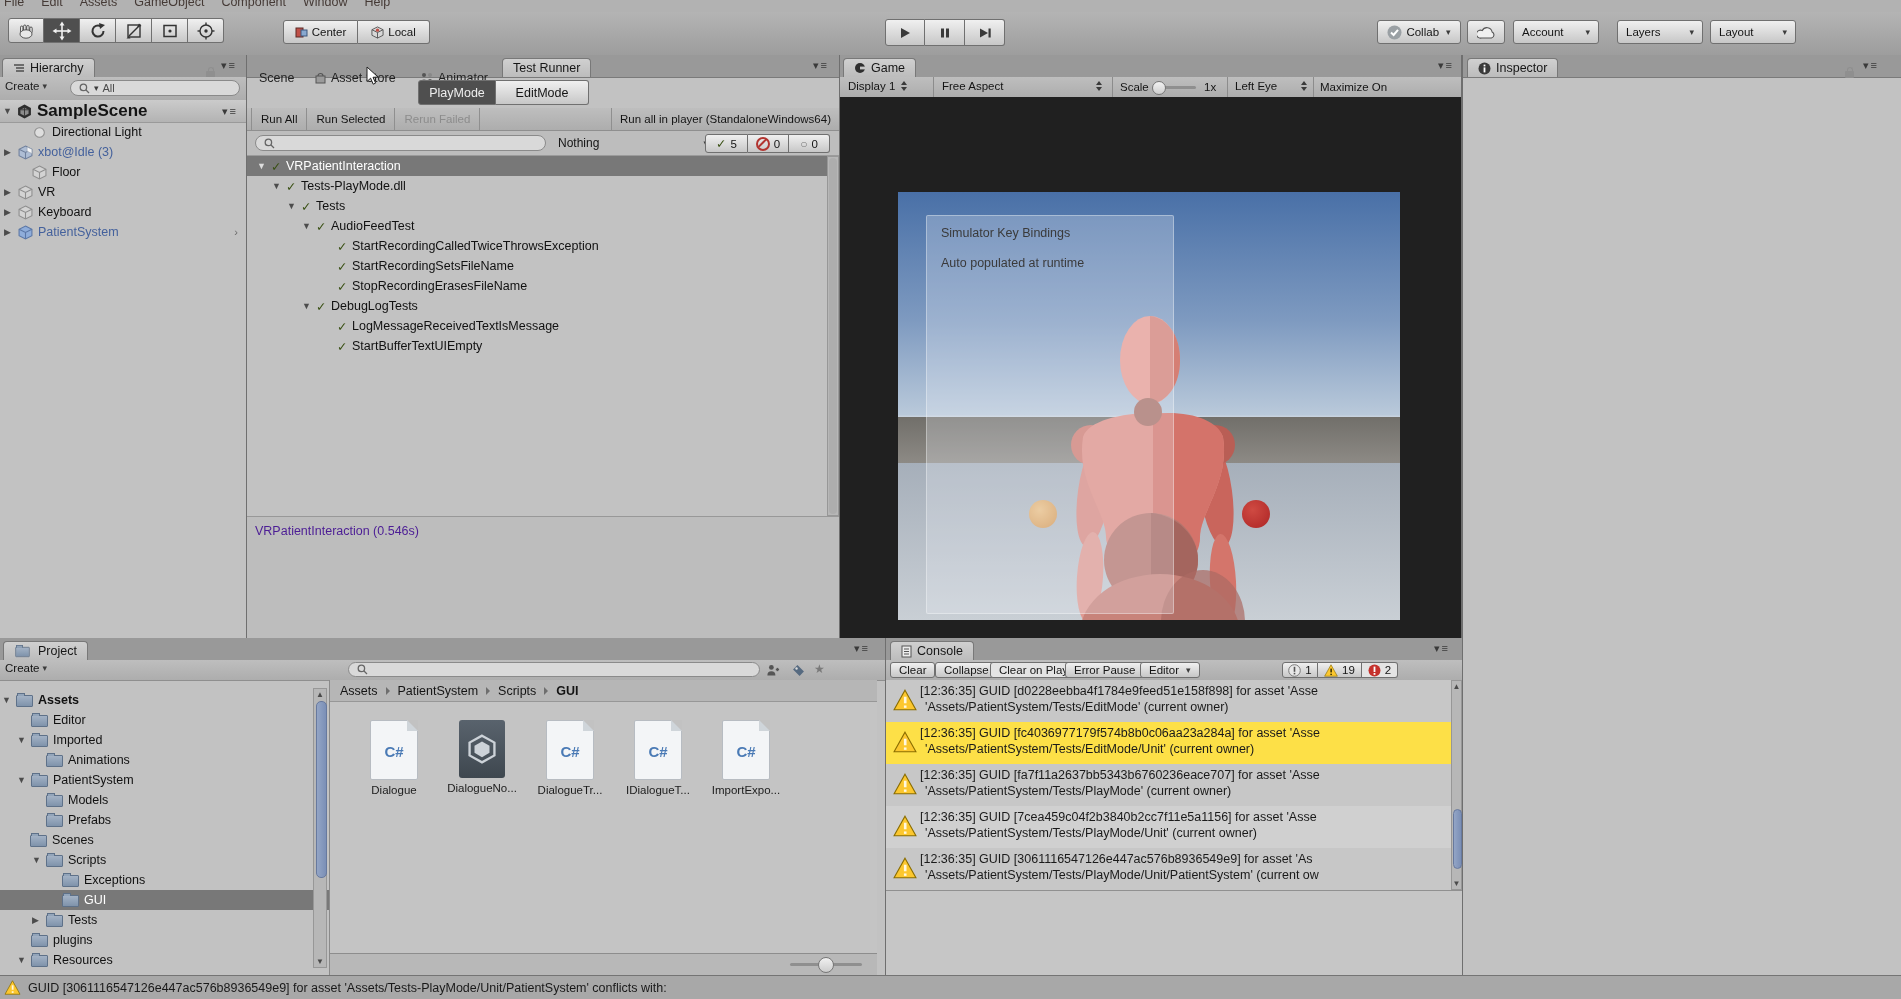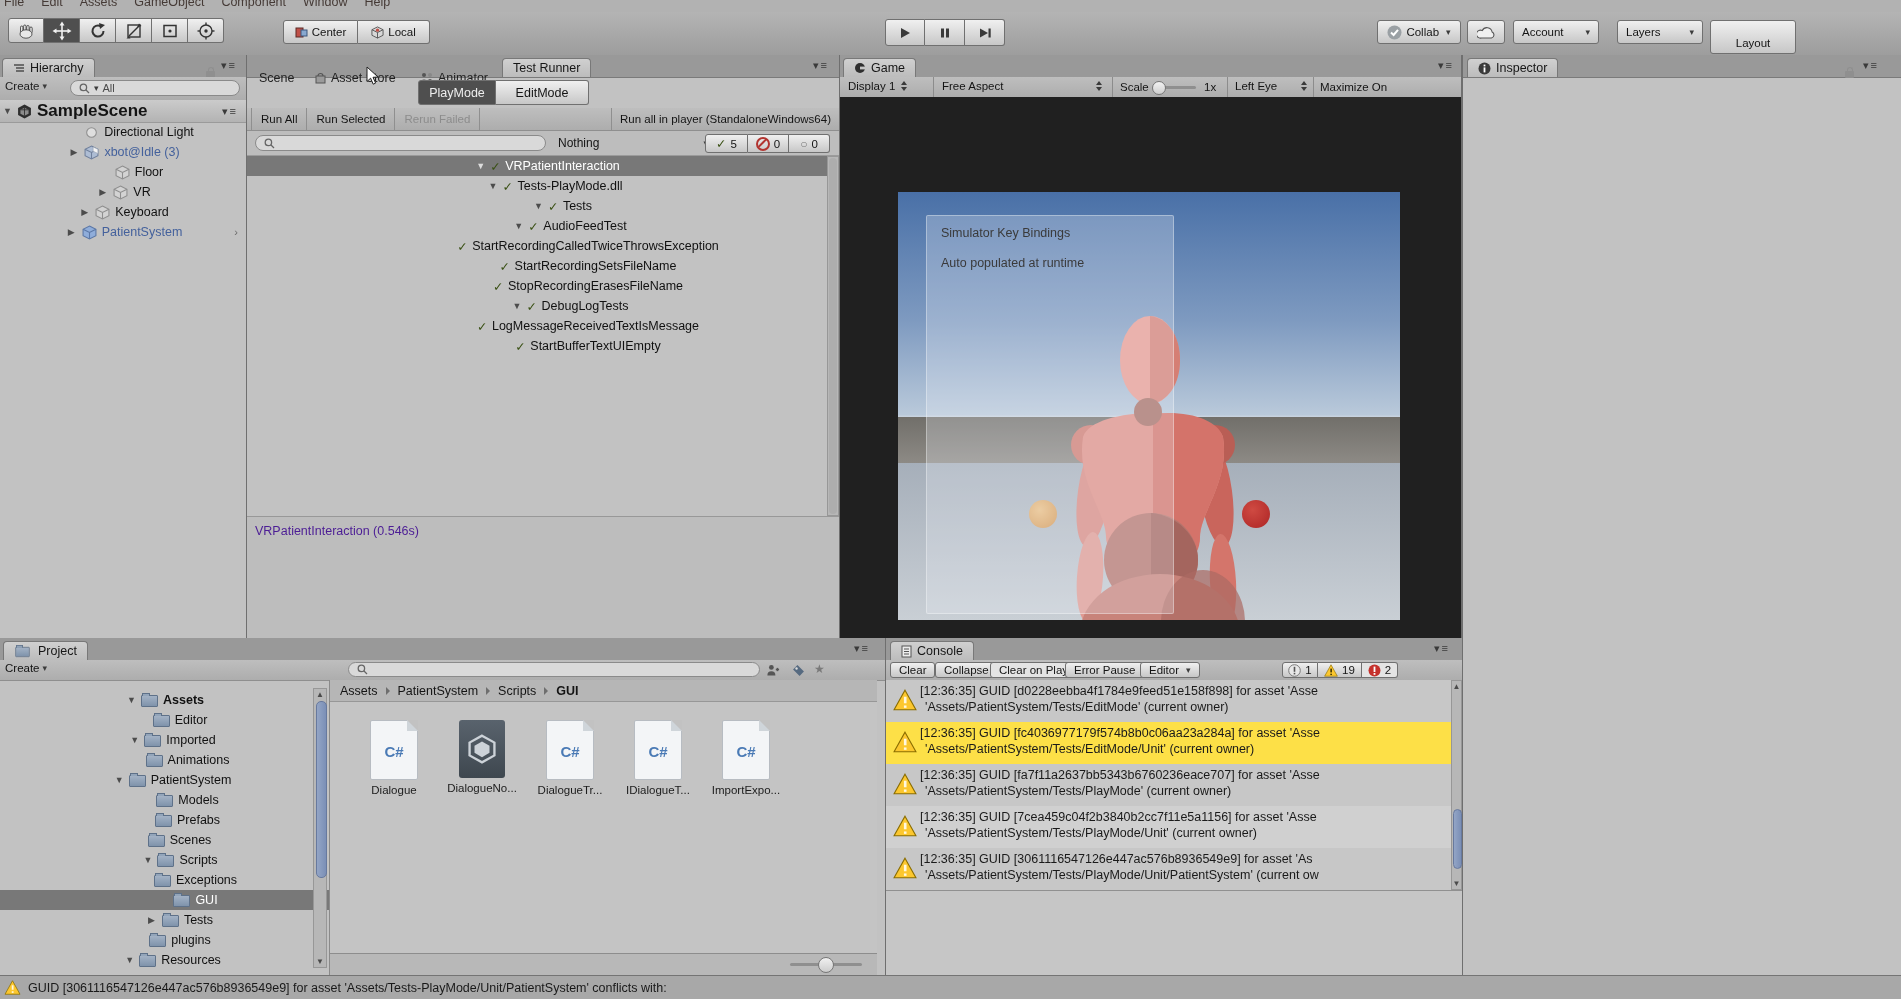--- a/index.html
+++ b/index.html
@@ -22,21 +22,21 @@
   .tabstrip{background:#999;border-bottom:1px solid #7a7a7a;}
   .tab{position:absolute;top:3px;height:18px;background:linear-gradient(#d0d0d0,#bcbcbc);
        border:1px solid #787878;border-bottom:0;border-radius:4px 4px 0 0;
        display:flex;align-items:center;gap:5px;padding:0 10px;font-size:12.5px;color:#161616;}
   .tablabel{position:absolute;top:12px;height:21px;display:flex;align-items:center;gap:5px;font-size:12.5px;color:#1f1f1f;padding:0 6px;}
   .wmenu{position:absolute;top:4px;font-size:11px;color:#3a3a3a;letter-spacing:2px;}
   
   .panel{background:#c2c2c2;box-sizing:border-box;}
   .toolrow{position:absolute;left:0;right:0;background:linear-gradient(#bebebe,#adadad);border-bottom:1px solid #8f8f8f;}
   
-  .row{display:flex;align-items:center;height:20px;font-size:12.5px;color:#111;white-space:nowrap;box-sizing:border-box;justify-content:center;}
+  .row{display:flex;align-items:center;height:20px;font-size:12.5px;color:#111;white-space:nowrap;box-sizing:border-box;}
   .row.sel{background:#787878;color:#fff;}
   .tri{display:inline-block;width:14px;flex:none;font-size:9px;color:#4c4c4c;text-align:left;}
   .row.sel .tri{color:#ddd;}
   .sp{display:inline-block;width:14px;flex:none;}
   .chk{display:inline-block;width:15px;flex:none;font-size:12.5px;font-weight:700;color:#384f12;}
   .prefab{color:#44619c;}
   .folder{width:15px;height:10px;background:linear-gradient(#a3b2c5,#7f93ab);border:1px solid #5e7189;border-radius:1px;
           position:relative;flex:none;margin:1px 5px 0 0;}
   .folder:before{content:"";position:absolute;top:-3px;left:0;width:6px;height:2px;background:#93a5ba;border:1px solid #5e7189;border-bottom:0;}
   .searchpill{background:#d9d9d9;border:1px solid #8a8a8a;border-radius:9px;display:flex;align-items:center;padding:0 8px;gap:4px;box-sizing:border-box;}
@@ -201,21 +201,21 @@
         </svg>
     </div>
     <div class="btn single p" style="left:1513px;top:8px;width:86px;height:24px;justify-content:space-between;padding:0 8px;">
       <span>Account</span>
       <span class="dd">▾</span>
     </div>
     <div class="btn single p" style="left:1617px;top:8px;width:86px;height:24px;justify-content:space-between;padding:0 8px;">
       <span>Layers</span>
       <span class="dd">▾</span>
     </div>
-    <div class="btn single p" style="left:1710px;top:8px;width:86px;height:24px;justify-content:space-between;padding:16px 8px;flex-direction:column;">
+    <div class="btn single p" style="left:1710px;top:8px;width:86px;height:24px;justify-content:space-between;padding:0 8px;">
       <span>Layout</span>
       <span class="dd">▾</span>
     </div>
   </div>
 
   <div class="p panel" style="left:0;top:55px;width:247px;height:583px;border-right:1px solid #6f6f6f;">
     <div class="p tabstrip" style="left:0;top:0;width:246px;height:22px;">
       <div class="tab" style="left:2px;">
         <svg width="12" height="10" viewBox="0 0 12 10">
             <g stroke="#444" stroke-width="1.4">

